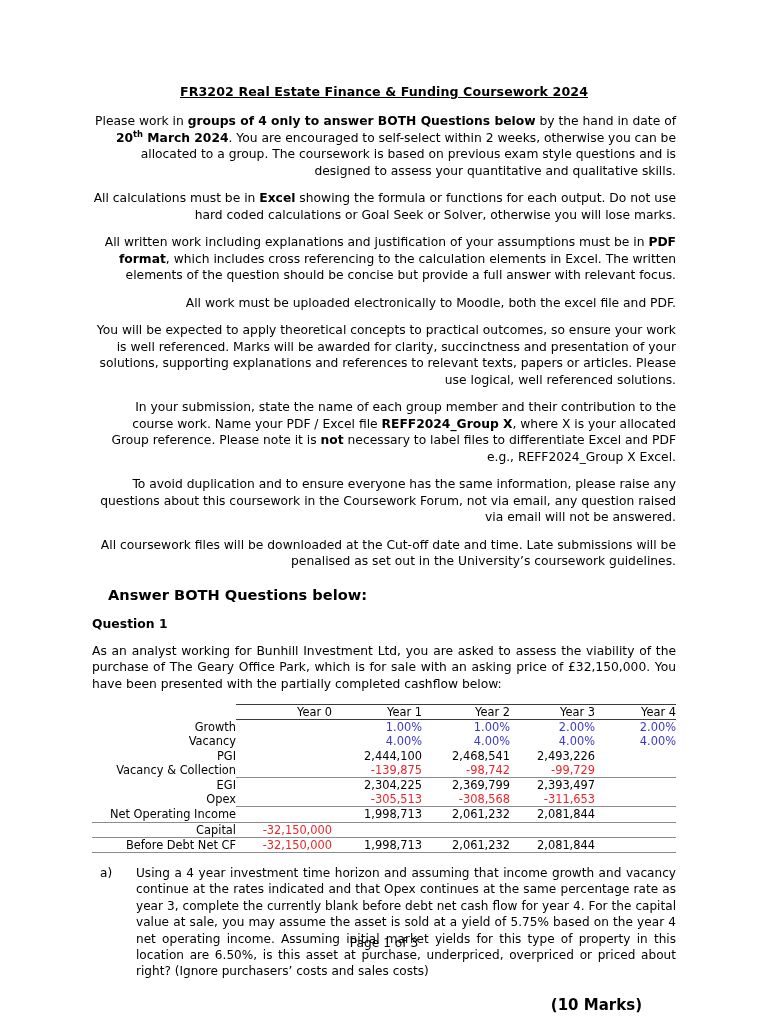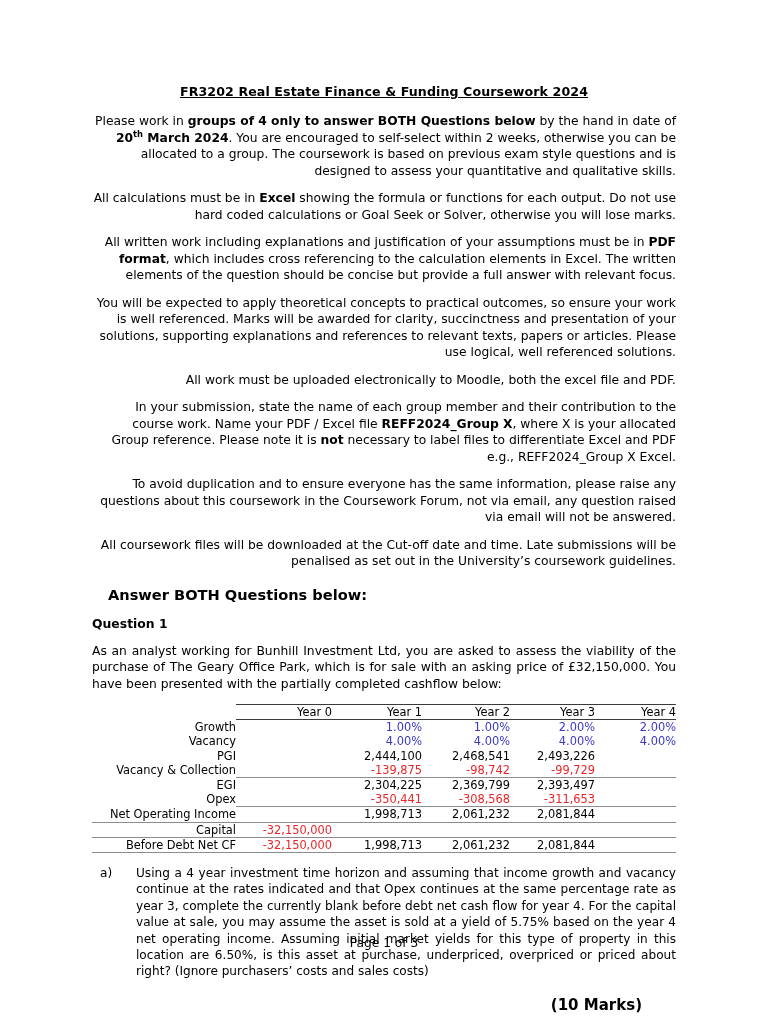--- a/index.html
+++ b/index.html
@@ -151,23 +151,23 @@
   <div class="content">
 
     <h1 class="doc-title">FR3202 Real Estate Finance &amp; Funding Coursework 2024</h1>
 
     <p class="para"><span>Please work in </span><b>groups of 4 only to answer BOTH Questions below</b><span> by the hand in date of </span><b><span>20</span><sup>th</sup><span> March 2024</span></b><span>. You are encouraged to self-select within 2 weeks, otherwise you can be allocated to a group. The coursework is based on previous exam style questions and is designed to assess your quantitative and qualitative skills.</span></p>
 
     <p class="para"><span>All calculations must be in </span><b>Excel</b><span> showing the formula or functions for each output. Do not use hard coded calculations or Goal Seek or Solver, otherwise you will lose marks.</span></p>
 
     <p class="para"><span>All written work including explanations and justification of your assumptions must be in </span><b>PDF format</b><span>, which includes cross referencing to the calculation elements in Excel. The written elements of the question should be concise but provide a full answer with relevant focus.</span></p>
 
+    <p class="para">All work must be uploaded electronically to Moodle, both the excel file and PDF.</p>
+
     <p class="para">You will be expected to apply theoretical concepts to practical outcomes, so ensure your work is well referenced. Marks will be awarded for clarity, succinctness and presentation of your solutions, supporting explanations and references to relevant texts, papers or articles. Please use logical, well referenced solutions.</p>
-
-    <p class="para">All work must be uploaded electronically to Moodle, both the excel file and PDF.</p>
 
     <p class="para"><span>In your submission, state the name of each group member and their contribution to the course work. Name your PDF / Excel file </span><b>REFF2024_Group X</b><span>, where X is your allocated Group reference. Please note it is </span><b>not</b><span> necessary to label files to differentiate Excel and PDF e.g., REFF2024_Group X Excel.</span></p>
 
     <p class="para">To avoid duplication and to ensure everyone has the same information, please raise any questions about this coursework in the Coursework Forum, not via email, any question raised via email will not be answered.</p>
 
     <p class="para">All coursework files will be downloaded at the Cut-off date and time. Late submissions will be penalised as set out in the University’s coursework guidelines.</p>
 
     <h2 class="answer-head">Answer BOTH Questions below:</h2>
 
     <h3 class="question-head">Question 1</h3>
@@ -231,21 +231,21 @@
               <td class="lbl">EGI</td>
               <td class="num"></td>
               <td class="num">2,304,225</td>
               <td class="num">2,369,799</td>
               <td class="num">2,393,497</td>
               <td class="num"></td>
             </tr>
             <tr class="rule-below">
               <td class="lbl no-rule">Opex</td>
               <td class="num"></td>
-              <td class="num red">-350,441</td>
+              <td class="num red">-305,513</td>
               <td class="num red">-308,568</td>
               <td class="num red">-311,653</td>
               <td class="num"></td>
             </tr>
             <tr class="rule-below">
               <td class="lbl bold">Net Operating Income</td>
               <td class="num bold"></td>
               <td class="num bold">1,998,713</td>
               <td class="num bold">2,061,232</td>
               <td class="num bold">2,081,844</td>

